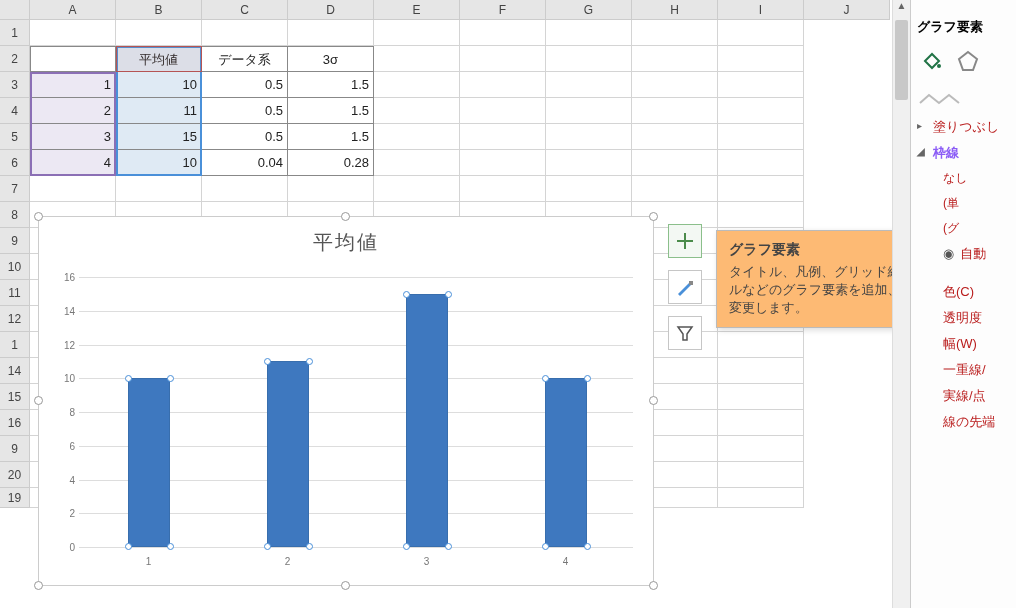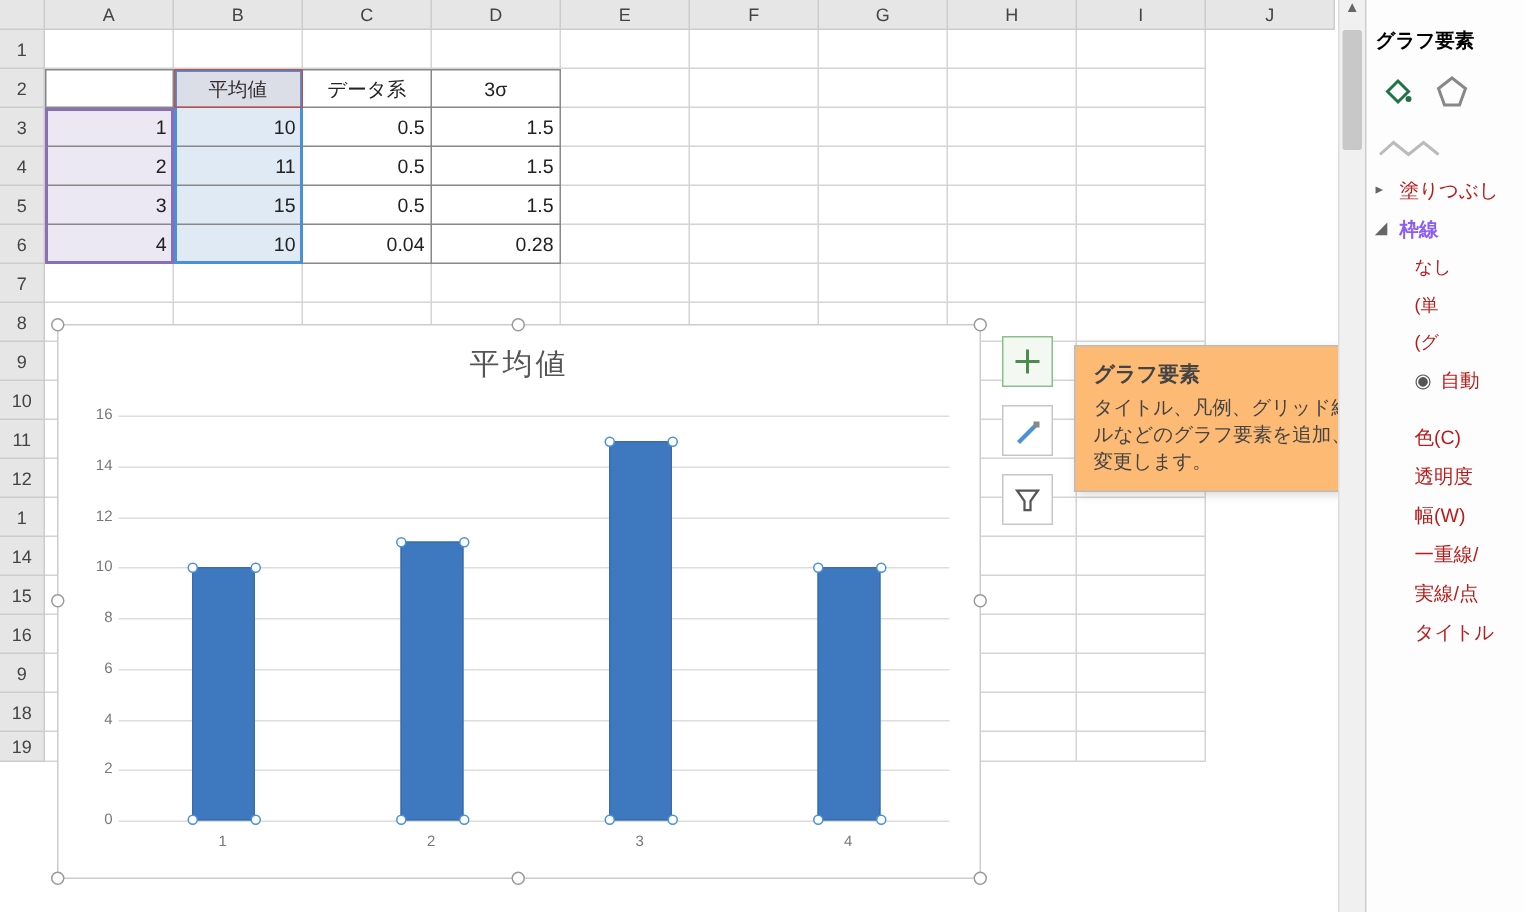--- a/index.html
+++ b/index.html
@@ -326,21 +326,21 @@
           <div class="cell"></div>
           <div class="cell"></div>
           <div class="cell"></div>
           <div class="cell"></div>
           <div class="cell"></div>
           <div class="cell"></div>
           <div class="cell"></div>
           <div class="cell"></div>
         </div>
       <div class="row">
-          <div class="rh">18</div>
+          <div class="rh">20</div>
           <div class="cell"></div>
           <div class="cell"></div>
           <div class="cell"></div>
           <div class="cell"></div>
           <div class="cell"></div>
           <div class="cell"></div>
           <div class="cell"></div>
           <div class="cell"></div>
           <div class="cell"></div>
         </div>
@@ -485,15 +485,15 @@
     <div class="side-item hd open lnk" style="font-weight:bold">枠線</div>
     <div class="side-item" style="padding-left:26px; font-size:12px;">なし</div>
     <div class="side-item" style="padding-left:26px; font-size:12px;">(単</div>
     <div class="side-item" style="padding-left:26px; font-size:12px;">(グ</div>
     <div class="side-item radio" style="padding-left:26px;">自動</div>
     <div class="side-item" style="padding-left:26px; margin-top:12px">色(C)</div>
     <div class="side-item" style="padding-left:26px;">透明度</div>
     <div class="side-item" style="padding-left:26px;">幅(W)</div>
     <div class="side-item" style="padding-left:26px;">一重線/</div>
     <div class="side-item" style="padding-left:26px;">実線/点</div>
-    <div class="side-item" style="padding-left:26px;">タイトル</div>
+    <div class="side-item" style="padding-left:26px;">線の先端</div>
   </div>
 </div>
 
 </body></html>

